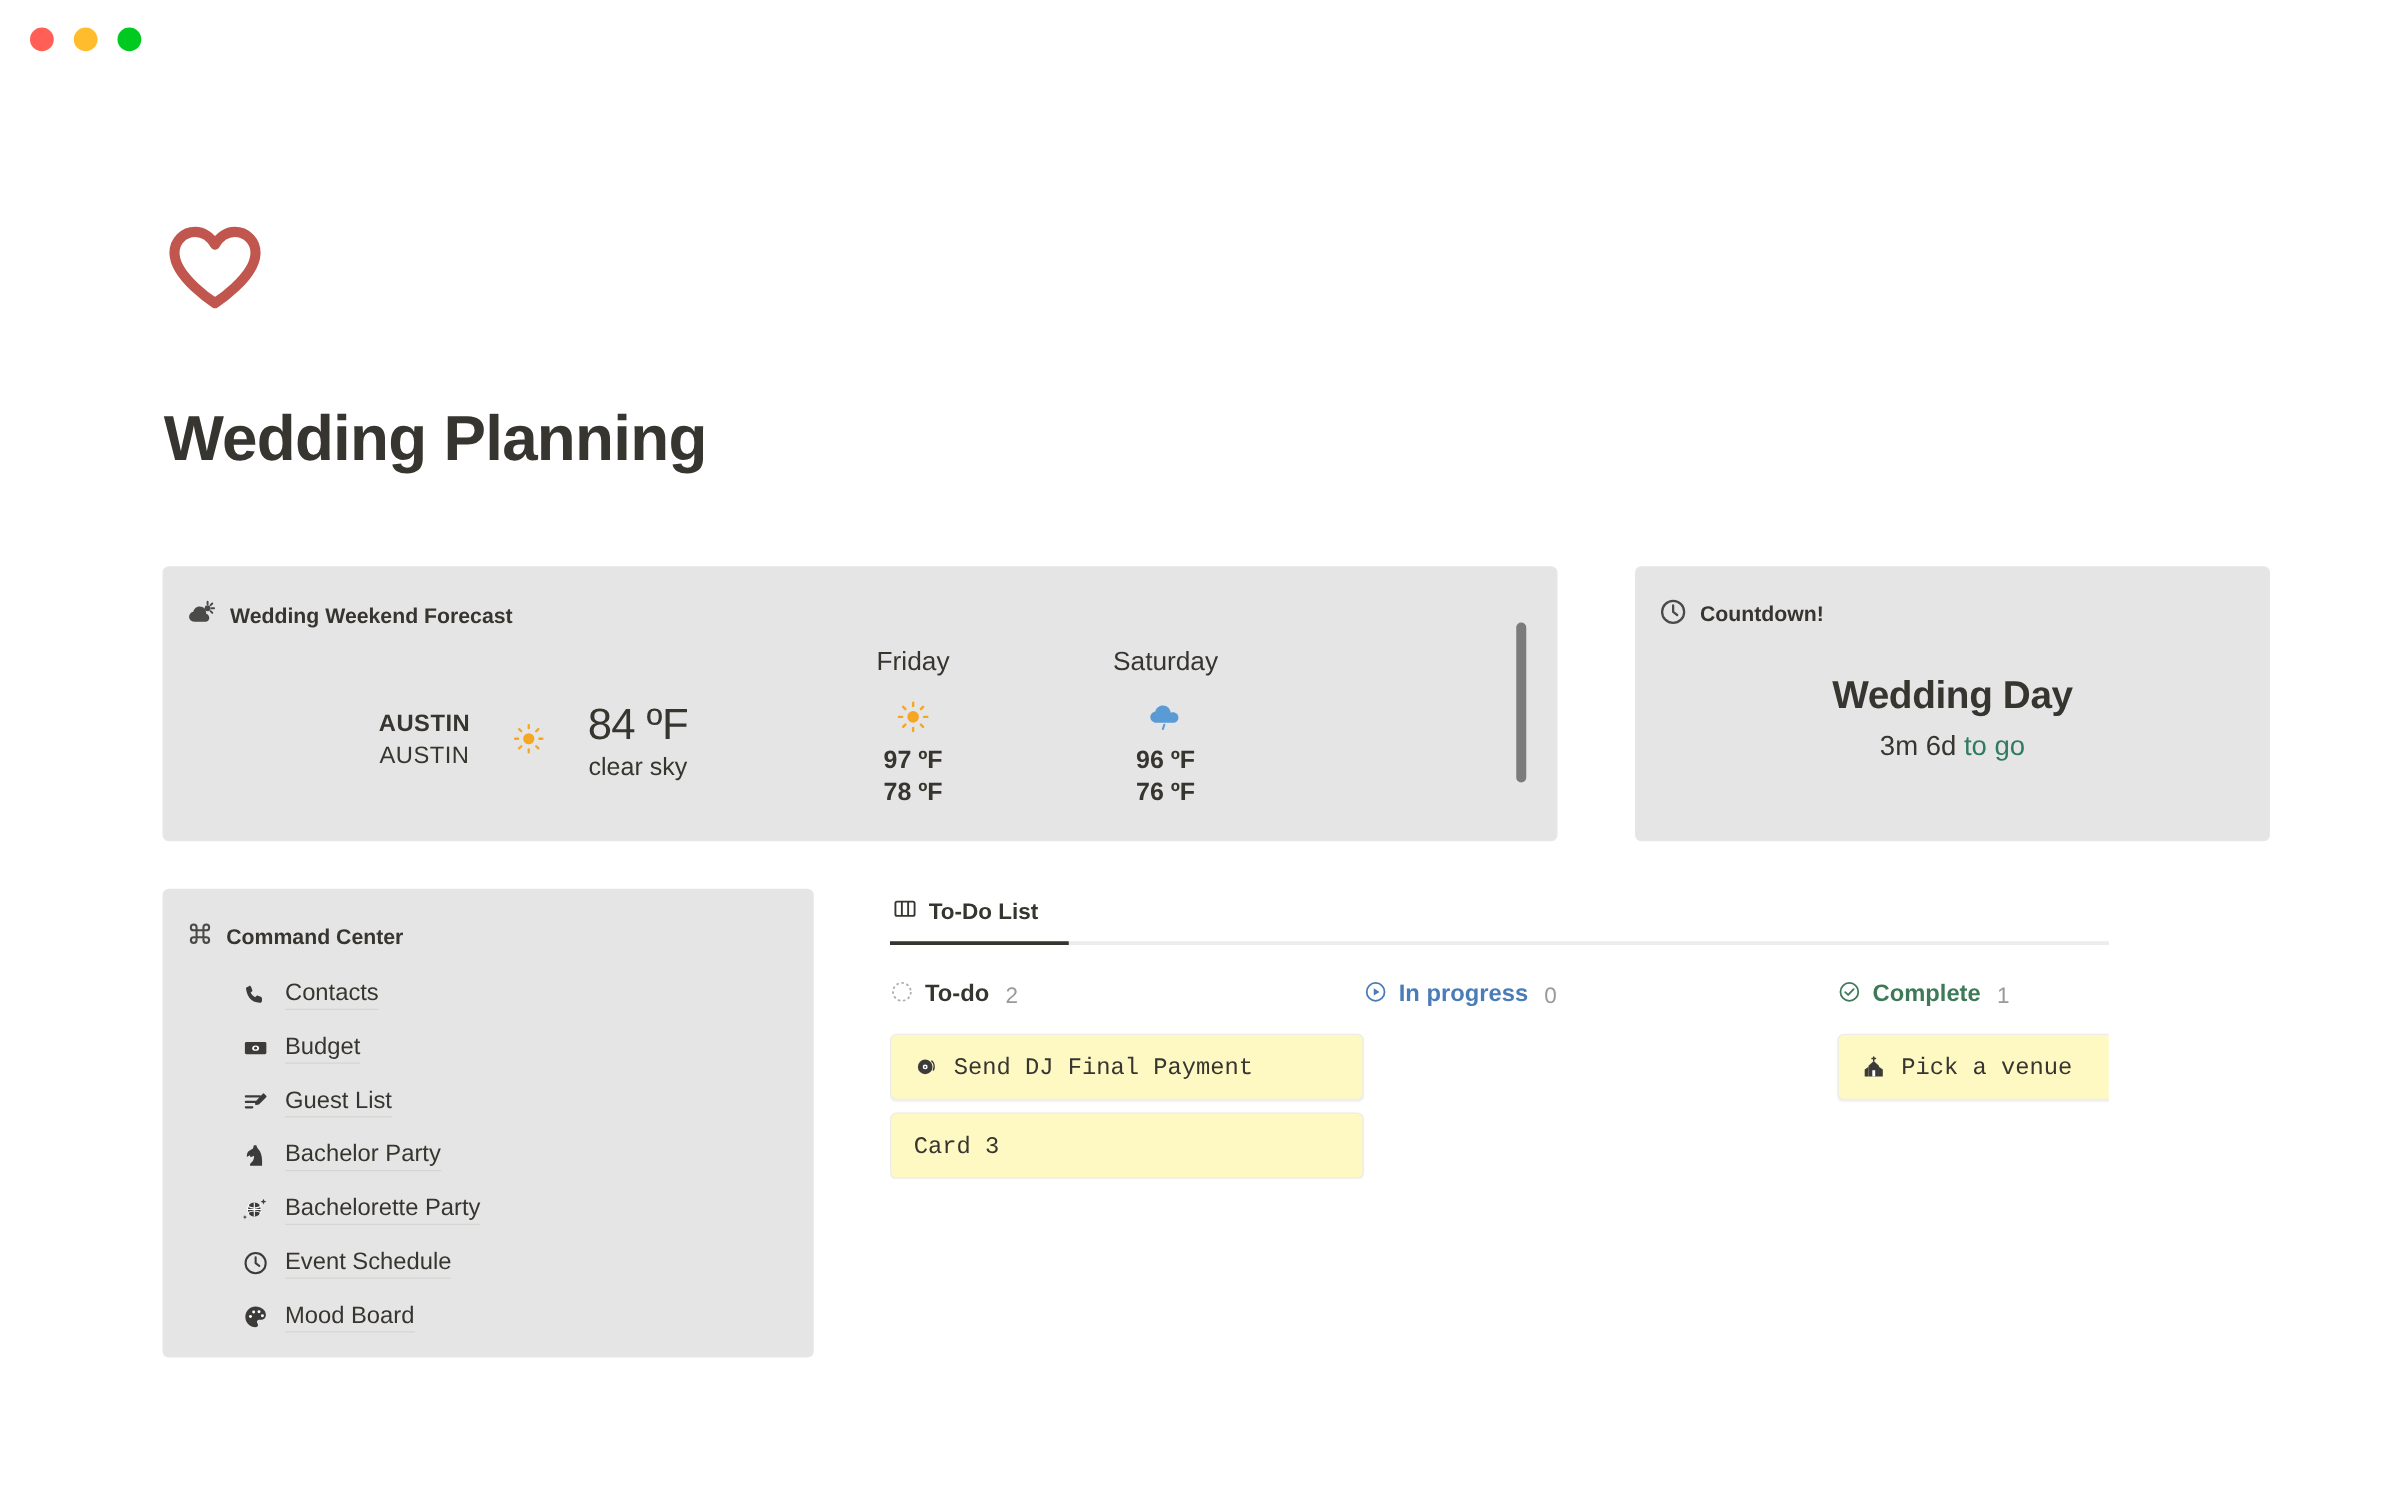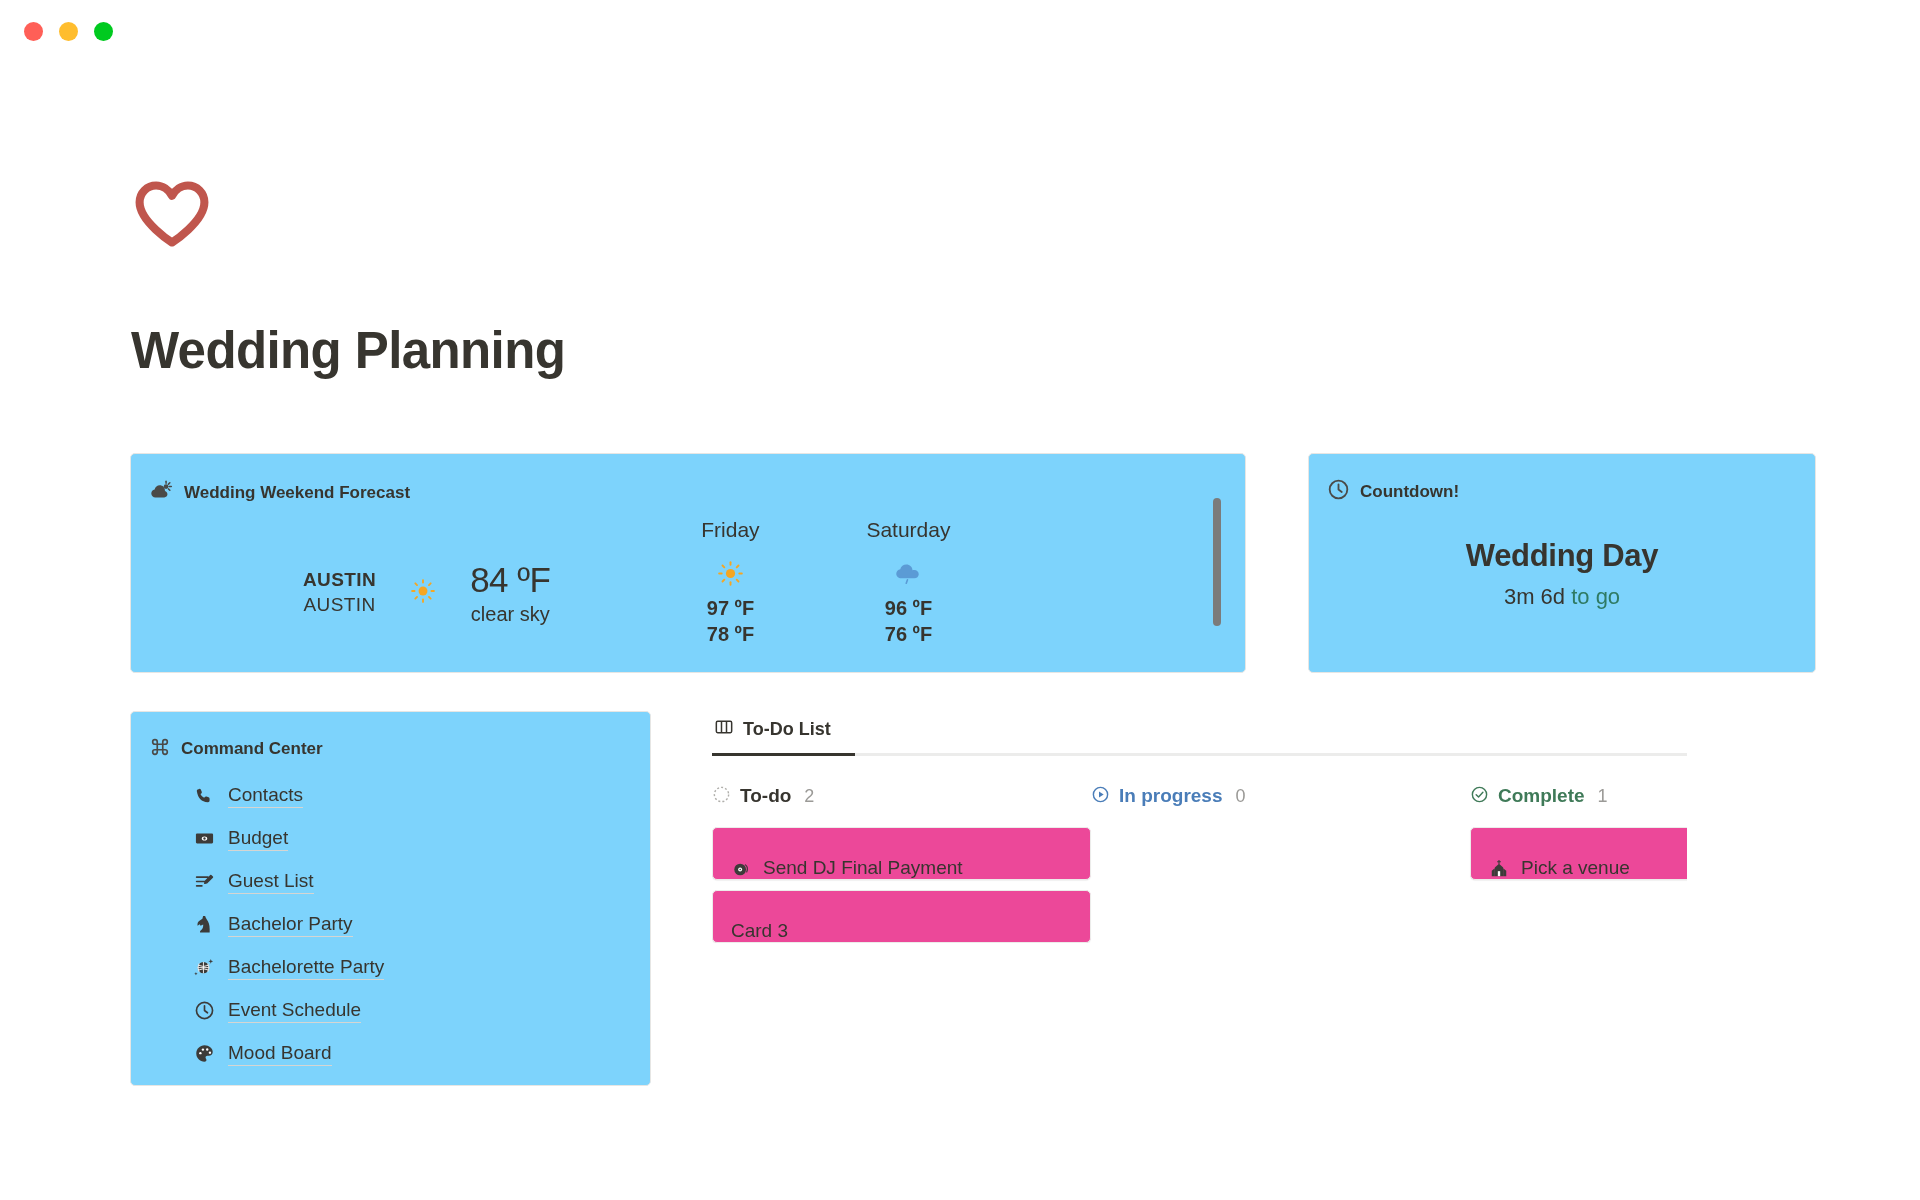--- a/index.html
+++ b/index.html
@@ -24,21 +24,21 @@
   #page-icon { position: absolute; left: 133px; top: 178px; }
   #page-title {
     position: absolute; left: 131px; top: 323px;
     font-size: 51px; font-weight: bold; letter-spacing: -0.6px;
     color: #37352f; line-height: 1.1;
   }
 
   
   .card {
     position: absolute;
-    background: #7dd3fc;
+    background: #e5e5e5;
     border: 1px solid #e6e6e4;
     border-radius: 5px;
   }
   .card-head {
     position: absolute; left: 18px; top: 24px;
     display: flex; align-items: center; gap: 10px;
   }
   .card-head-label { font-size: 17px; font-weight: bold; color: #37352f; }
 
   
@@ -51,21 +51,21 @@
     display: flex; align-items: center; gap: 34px;
     margin-left: 172px; margin-top: 48px;
   }
   #weather-city { text-align: center; line-height: 1.3; }
   #weather-city-name { font-size: 19px; font-weight: bold; letter-spacing: 0.4px; }
   #weather-city-sub { font-size: 19px; font-weight: normal; letter-spacing: 0.4px; color: #37352f; }
   #weather-now { text-align: center; }
   #weather-temp { font-size: 35px; font-weight: normal; letter-spacing: -0.5px; }
   #weather-desc { font-size: 20px; color: #37352f; margin-top: 3px; }
 
-  .forecast-days { display: flex; gap: 66px; margin-left: 124px; margin-top: 6px; }
+  .forecast-days { display: flex; gap: 90px; margin-left: 124px; margin-top: 6px; }
   .forecast-day { width: 112px; text-align: center; }
   .forecast-dayname { font-size: 21px; color: #37352f; }
   .forecast-icon { height: 46px; display: flex; align-items: center; justify-content: center; margin-top: 8px; }
   .forecast-hi, .forecast-lo { font-size: 20px; font-weight: bold; line-height: 1.28; }
 
   #weather-scrollbar {
     position: absolute; right: 24px; top: 44px;
     width: 8px; height: 128px; border-radius: 4px; background: #7b7b7b;
   }
 
@@ -104,24 +104,25 @@
   #board-tabs-rule { position: relative; height: 3px; width: 975px; background: #ececeb; }
   #board-tab-active-rule { position: absolute; left: 0; top: 0; height: 3px; width: 143px; background: #37352f; }
 
   #board-columns { display: flex; margin-top: 27px; }
   .board-column { width: 379px; flex: none; }
   .column-head { display: flex; align-items: center; gap: 9px; height: 26px; }
   .column-name { font-size: 19px; font-weight: bold; }
   .column-count { font-size: 18px; color: #9b9a97; margin-left: 4px; }
   .column-cards { margin-top: 18px; display: flex; flex-direction: column; gap: 10px; }
   .task-card {
-    background: #ec4899; border: 1px solid #ececea; border-radius: 5px;
-    height: 53px; display: flex; align-items: flex-end; gap: 12px;
+    background: #fef9c3; border: 1px solid #ececea; border-radius: 5px;
+    height: 53px; display: flex; align-items: center; gap: 12px;
     padding: 0 18px; cursor: pointer;
     box-shadow: 0 1px 1px rgba(15,15,15,0.06);
+    font-family: Liberation Mono, monospace;
   }
   .task-icon { width: 20px; height: 20px; display: flex; align-items: center; justify-content: center; }
   .task-label { font-size: 19px; color: #37352f; }
 
   .col-todo .column-name { color: #37352f; }
   .col-progress .column-name { color: #4a7db8; }
   .col-complete .column-name { color: #3f7a58; }
 
   #board-clip { overflow: hidden; width: 975px; }
 </style>

